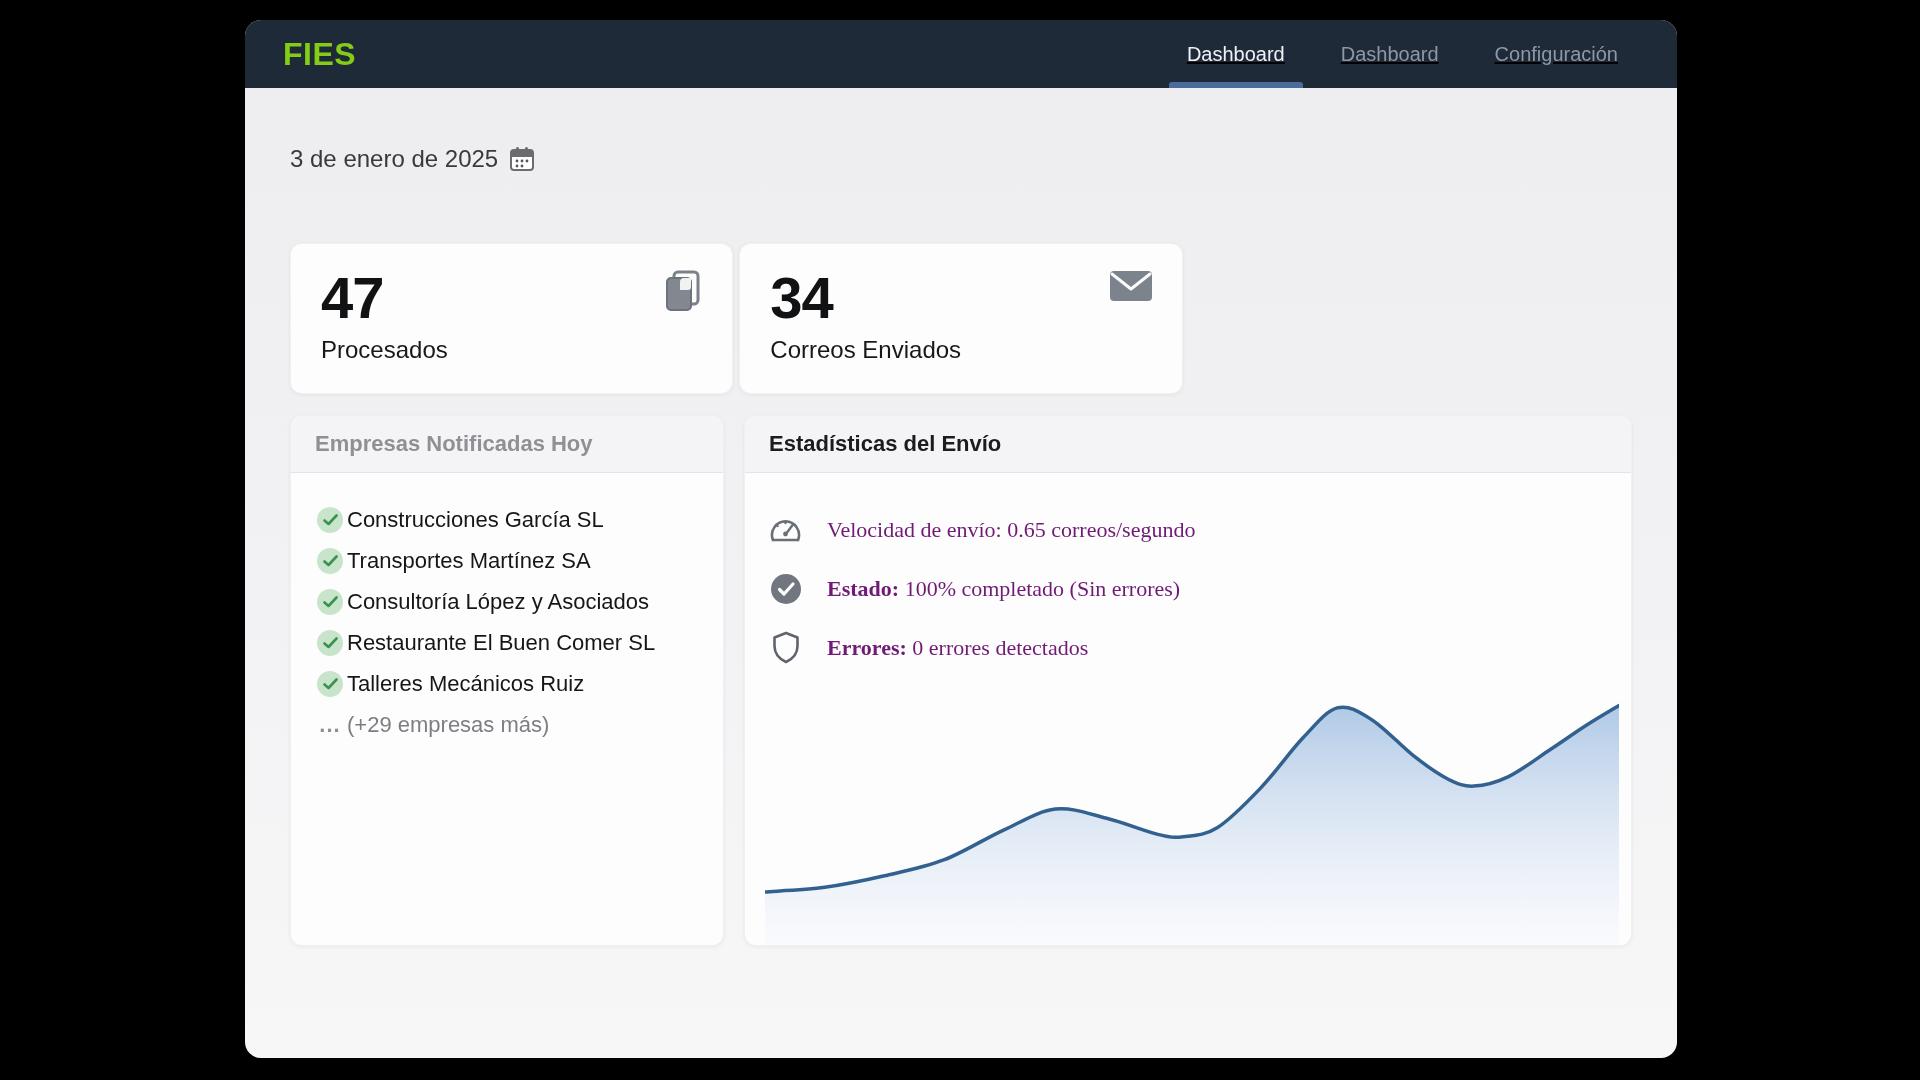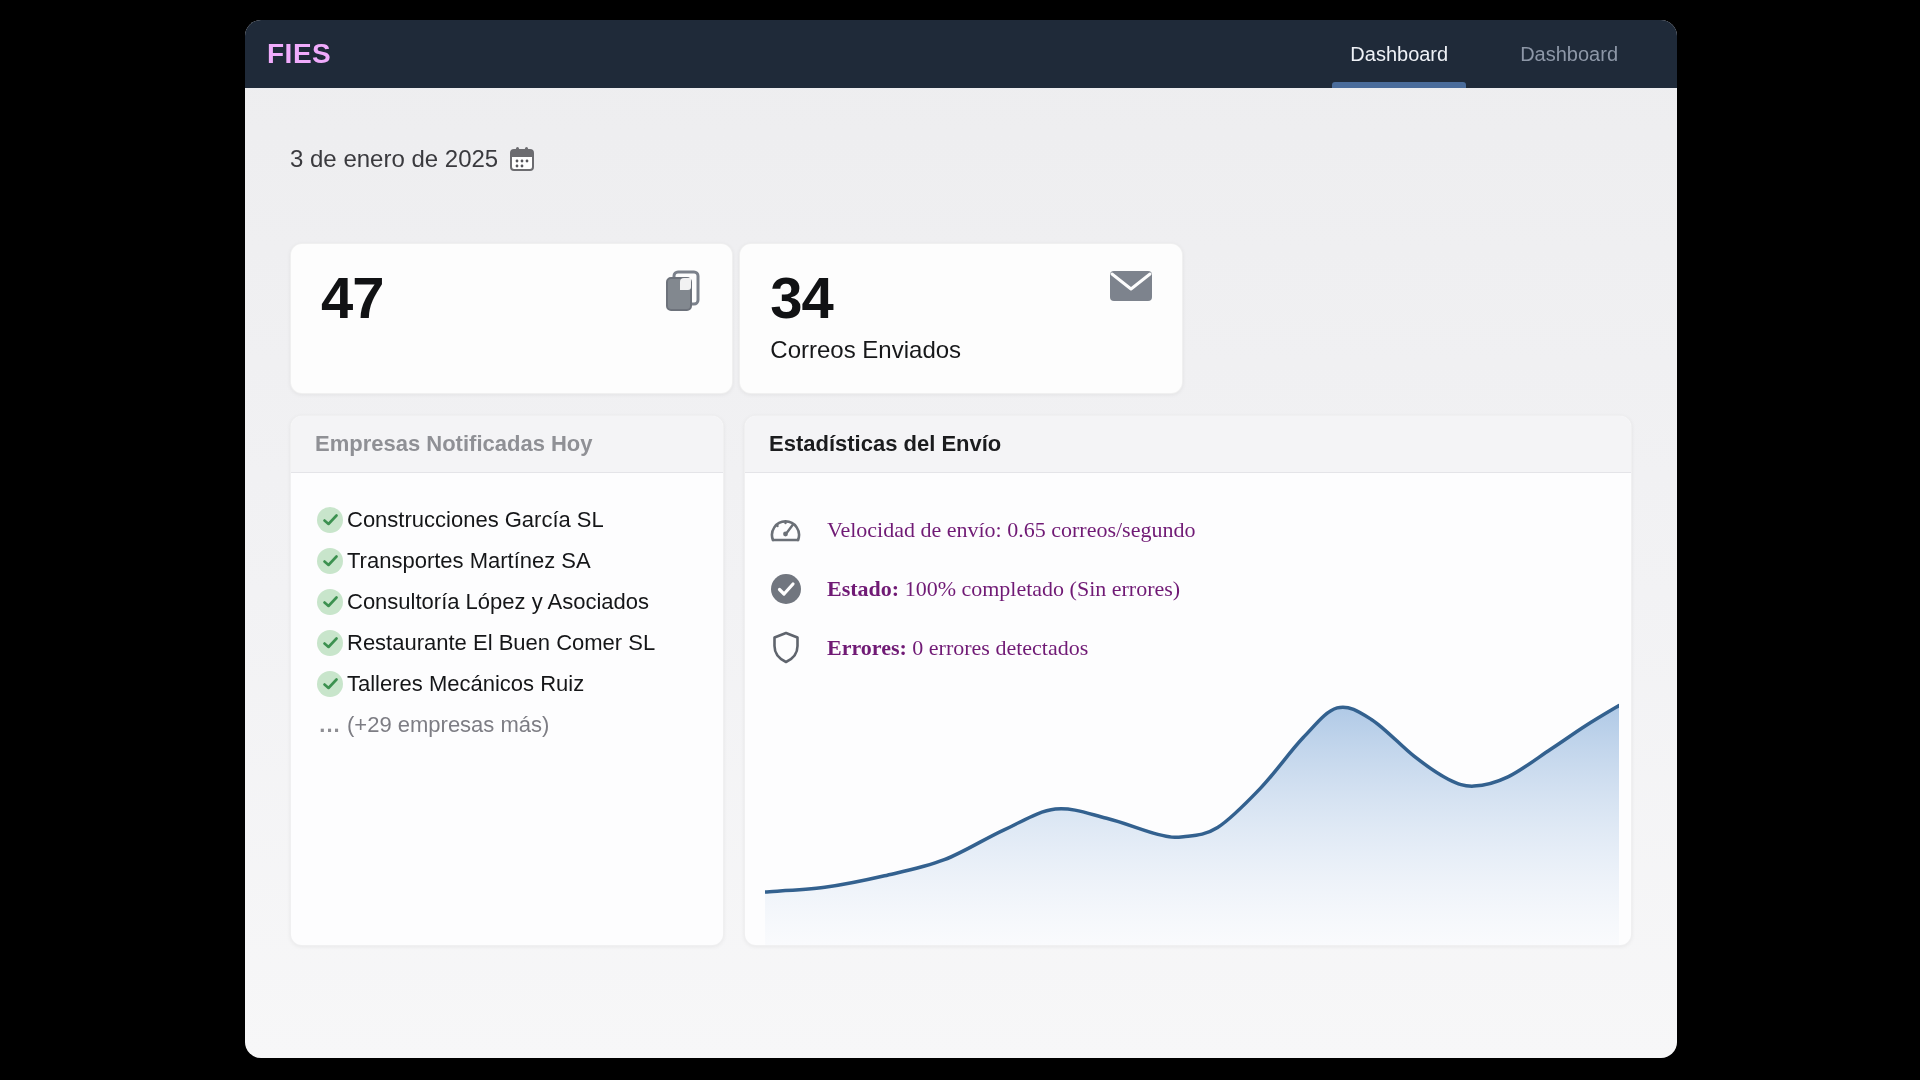--- a/index.html
+++ b/index.html
@@ -11,22 +11,22 @@
     border-radius:16px; overflow:hidden;
     background:linear-gradient(180deg,#ededef 0%,#f2f2f4 55%,#f7f7f8 100%);
     box-shadow:0 10px 40px rgba(0,0,0,.6);
   }
 
   
   .navbar {
     position:relative; height:68px; background:#1f2a39;
     display:flex; align-items:center; padding:0 45px 0 22px;
   }
-  .brand { color:#f0abfc; font-size:28px; font-weight:bold; letter-spacing:.5px; }
-  .nav-items { margin-left:auto; display:flex; gap:44px; height:100%; }
+  .brand { color:#84cc16; font-size:32px; font-weight:bold; letter-spacing:.5px;margin-left:16px; }
+  .nav-items { margin-left:auto; display:flex; gap:28px; height:100%;text-decoration:underline; }
   .nav-item {
     display:flex; align-items:center; height:100%; padding:0 14px;
     font-size:20px; color:#8d97a7; cursor:pointer; position:relative;
     text-decoration:none;
   }
   .nav-item.active { color:#eef1f6; }
   .nav-item.active::after {
     content:""; position:absolute; left:-4px; right:-4px; bottom:0; height:6px;
     background:#4a6c9b; border-radius:3px 3px 0 0;
   }
@@ -84,20 +84,21 @@
 </head>
 <body>
 
 <div class="window">
 
   <nav class="navbar">
     <div class="brand">FIES</div>
     <div class="nav-items">
       <a class="nav-item active">Dashboard</a>
       <a class="nav-item">Dashboard</a>
+      <a class="nav-item">Configuración</a>
     </div>
   </nav>
 
   <main class="content">
 
 
     <div class="date-row">
       <span>3 de enero de 2025</span>
       <span>
         <svg width="28" height="28" viewBox="0 0 28 28">
@@ -111,20 +112,21 @@
             <circle cx="9" cy="21" r="1.4" fill="#55555a"></circle>
           <circle cx="14" cy="21" r="1.4" fill="#55555a"></circle>
         </svg>
       </span>
     </div>
 
     <section class="stats-row">
 
       <div class="stat-card">
         <div class="stat-value">47</div>
+        <div class="stat-label">Procesados</div>
         <span class="stat-icon">
           <svg width="44" height="46" viewBox="0 0 44 46">
             <rect x="14" y="4" width="24" height="32" rx="4" fill="none" stroke="#7b818b" stroke-width="3"></rect>
             <rect x="7" y="10" width="24" height="32" rx="4" fill="#82888f" stroke="#6d727b" stroke-width="2"></rect>
             <path d="M24 10 h7 v9 a3 3 0 0 1 -3 3 h-8 v-8 a4 4 0 0 1 4 -4 Z" fill="#fdfdfd" opacity="0.9"></path>
           </svg>
         </span>
       </div>
 
       <div class="stat-card">

